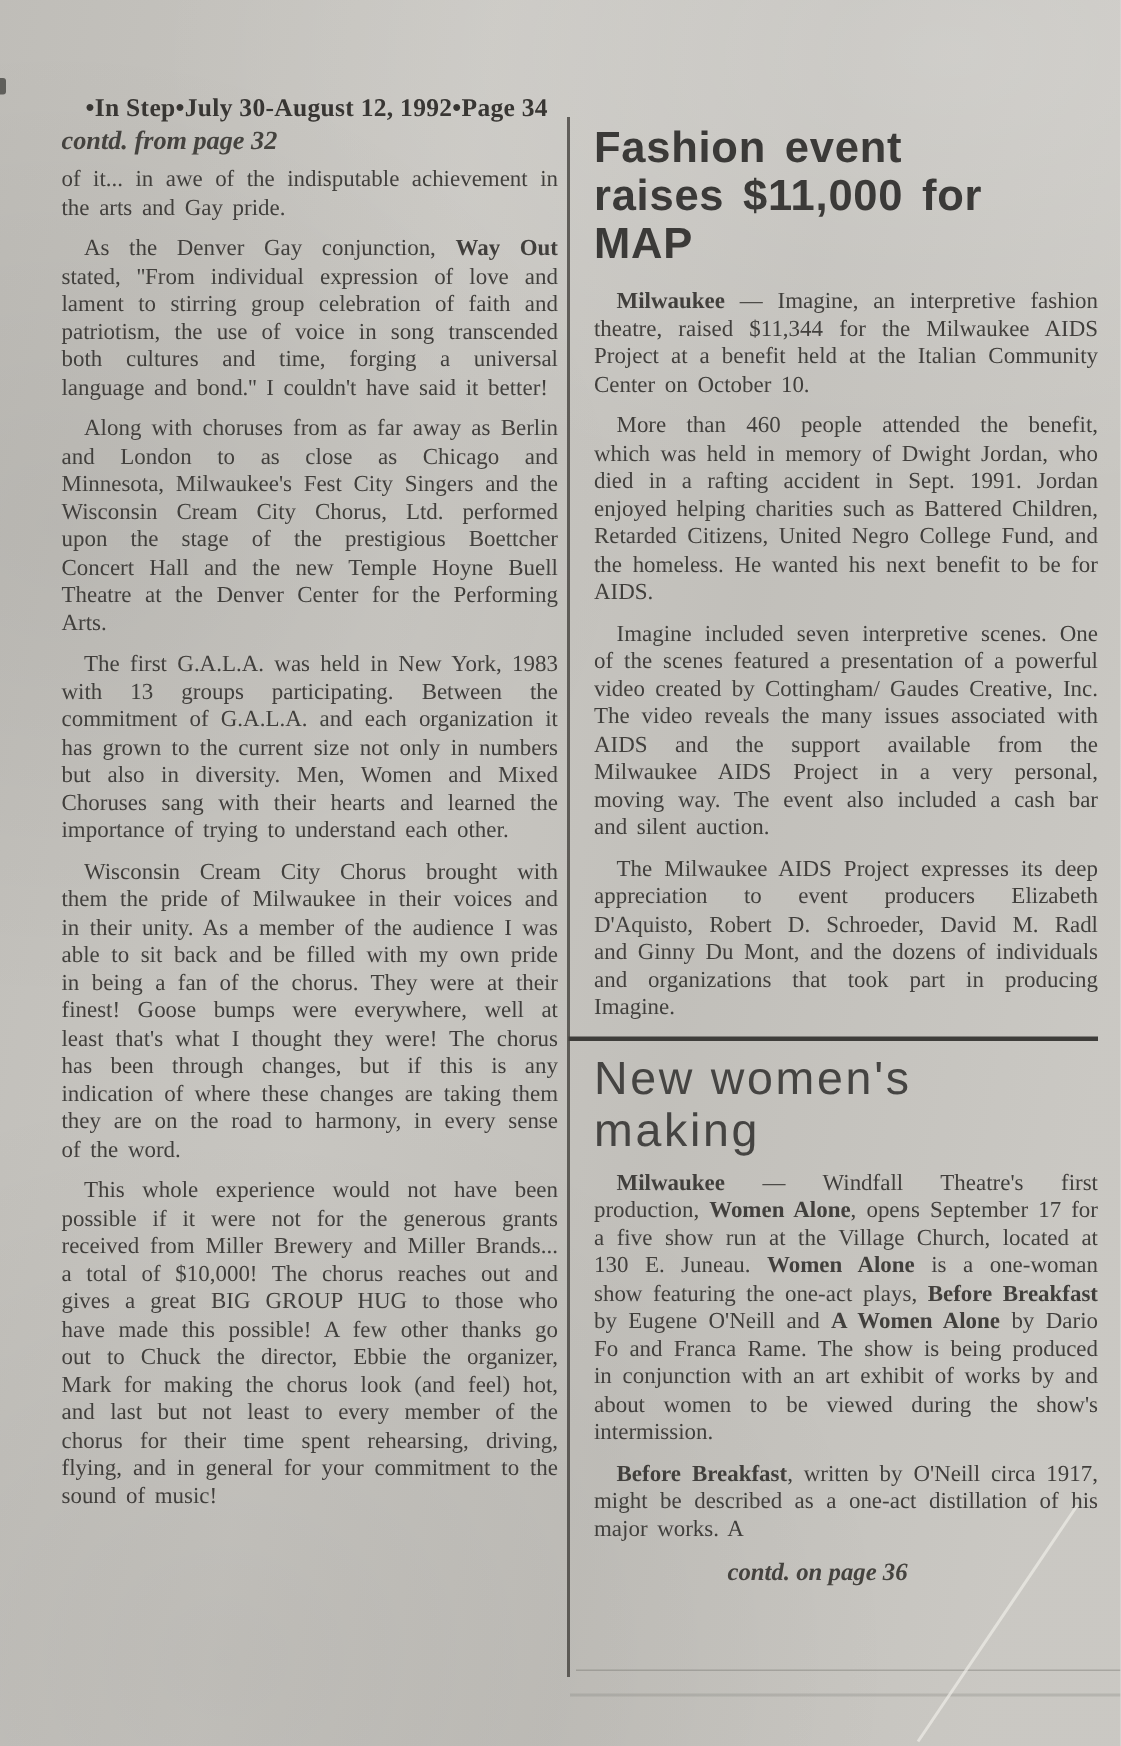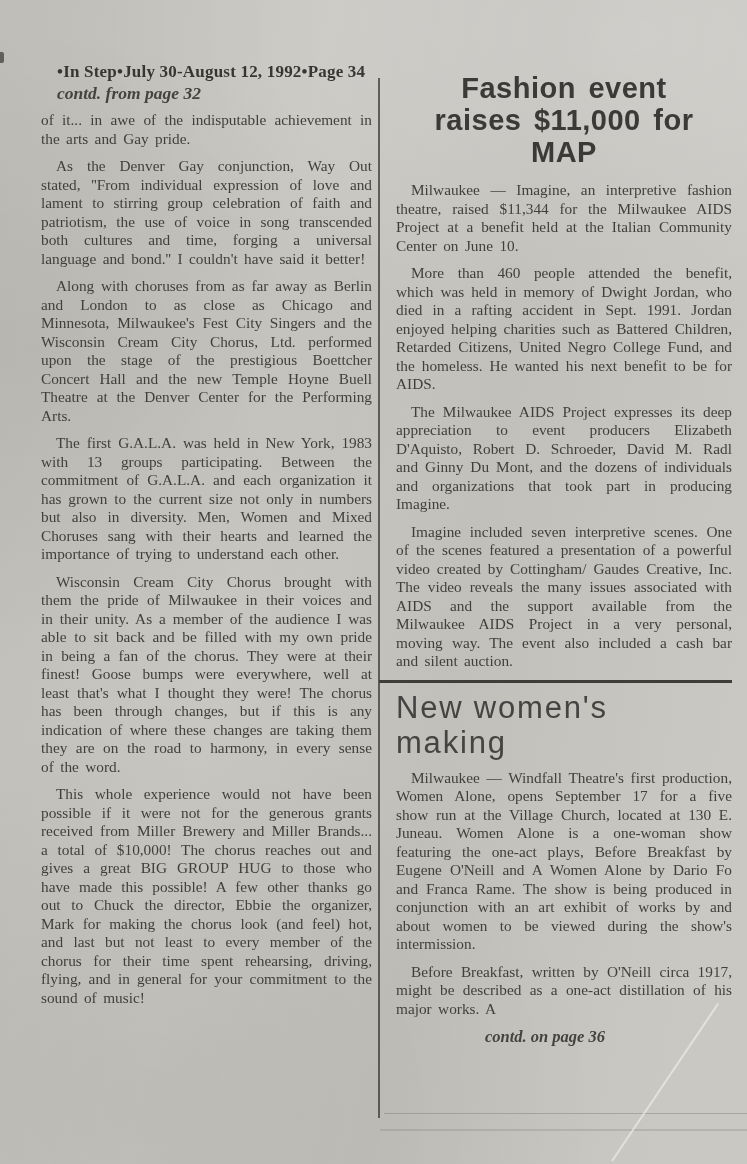--- a/index.html
+++ b/index.html
@@ -23,38 +23,37 @@
   .left-col { position: absolute; left: 41px; top: 62px; width: 331px; }
   .right-col { position: absolute; left: 396px; top: 68px; width: 336px; }
 
   .masthead {
     font-weight: bold; font-size: 17px; letter-spacing: 0.2px;
     padding-left: 16px; color: #37363300; color: #383633;
     white-space: nowrap;
   }
   .contd-from {
     font-weight: bold; font-style: italic; font-size: 17.5px;
-    margin: 1px 16px 7px; color: #45433f;
+    margin: 1px 0 7px; color: #45433f;
   }
   .body-text p {
     margin: 0 0 9px; text-align: justify;
     font-size: 15.3px; line-height: 18.5px;
     word-spacing: 2.6px; text-indent: 15px;
     color: #413f3c;
   }
   .body-text p.noindent { text-indent: 0; }
-  .b { font-weight: normal; margin-top: 28px; }
+  .b { font-weight: bold; margin-top: 28px; }
 
   h1.headline-fashion {
     font-family: "Liberation Sans", sans-serif;
     font-weight: bold; font-size: 29px; line-height: 32px;
     letter-spacing: 0.5px; word-spacing: 4px;
-    margin: 4px 0 13px; color: #3b3a38;
+    margin: 15px 0 13px; color: #3b3a38;
     white-space: pre-line;
-    text-align: center;
   }
   h2.headline-theatre {
     font-family: "Liberation Sans", sans-serif;
     font-weight: normal; font-size: 31px; line-height: 35px;
     letter-spacing: 1.8px;
     margin: 3px 0 9px; color: #454442;
     white-space: pre-line;
   }
   .article-rule {
     height: 3px; background: #3e3d3a;
@@ -108,24 +107,24 @@
         <p><span>Wisconsin Cream City Chorus brought with them the pride of Milwaukee in their voices and in their unity. As a member of the audience I was able to sit back and be filled with my own pride in being a fan of the chorus. They were at their finest! Goose bumps were everywhere, well at least that's what I thought they were! The chorus has been through changes, but if this is any indication of where these changes are taking them they are on the road to harmony, in every sense of the word.</span></p>
         <p><span>This whole experience would not have been possible if it were not for the generous grants received from Miller Brewery and Miller Brands... a total of $10,000! The chorus reaches out and gives a great BIG GROUP HUG to those who have made this possible! A few other thanks go out to Chuck the director, Ebbie the organizer, Mark for making the chorus look (and feel) hot, and last but not least to every member of the chorus for their time spent rehearsing, driving, flying, and in general for your commitment to the sound of music!</span></p>
       </div>
   </div>
 
   <div class="right-col">
     <h1 class="headline-fashion">Fashion event
 raises $11,000 for
 MAP</h1>
     <div class="body-text">
-        <p><span class="b">Milwaukee</span><span> — Imagine, an interpretive fashion theatre, raised $11,344 for the Milwaukee AIDS Project at a benefit held at the Italian Community Center on June 10.</span></p>
+        <p><span class="b">Milwaukee</span><span> — Imagine, an interpretive fashion theatre, raised $11,344 for the Milwaukee AIDS Project at a benefit held at the Italian Community Center on October 10.</span></p>
         <p><span>More than 460 people attended the benefit, which was held in memory of Dwight Jordan, who died in a rafting accident in Sept. 1991. Jordan enjoyed helping charities such as Battered Children, Retarded Citizens, United Negro College Fund, and the homeless. He wanted his next benefit to be for AIDS.</span></p>
+        <p><span>Imagine included seven interpretive scenes. One of the scenes featured a presentation of a powerful video created by Cottingham/ Gaudes Creative, Inc. The video reveals the many issues associated with AIDS and the support available from the Milwaukee AIDS Project in a very personal, moving way. The event also included a cash bar and silent auction.</span></p>
         <p><span>The Milwaukee AIDS Project expresses its deep appreciation to event producers Elizabeth D'Aquisto, Robert D. Schroeder, David M. Radl and Ginny Du Mont, and the dozens of individuals and organizations that took part in producing Imagine.</span></p>
-        <p><span>Imagine included seven interpretive scenes. One of the scenes featured a presentation of a powerful video created by Cottingham/ Gaudes Creative, Inc. The video reveals the many issues associated with AIDS and the support available from the Milwaukee AIDS Project in a very personal, moving way. The event also included a cash bar and silent auction.</span></p>
       </div>
 
     <div class="article-rule"></div>
 
     <h2 class="headline-theatre">New women's
 making</h2>
     <div class="body-text">
         <p><span class="b">Milwaukee</span><span> — Windfall Theatre's first production, </span><span class="b">Women Alone</span><span>, opens September 17 for a five show run at the Village Church, located at 130 E. Juneau. </span><span class="b">Women Alone</span><span> is a one-woman show featuring the one-act plays, </span><span class="b">Before Breakfast</span><span> by Eugene O'Neill and </span><span class="b">A Women Alone</span><span> by Dario Fo and Franca Rame. The show is being produced in conjunction with an art exhibit of works by and about women to be viewed during the show's intermission.</span></p>
         <p><span class="b">Before Breakfast</span><span>, written by O'Neill circa 1917, might be described as a one-act distillation of his major works. A</span></p>
       </div>

